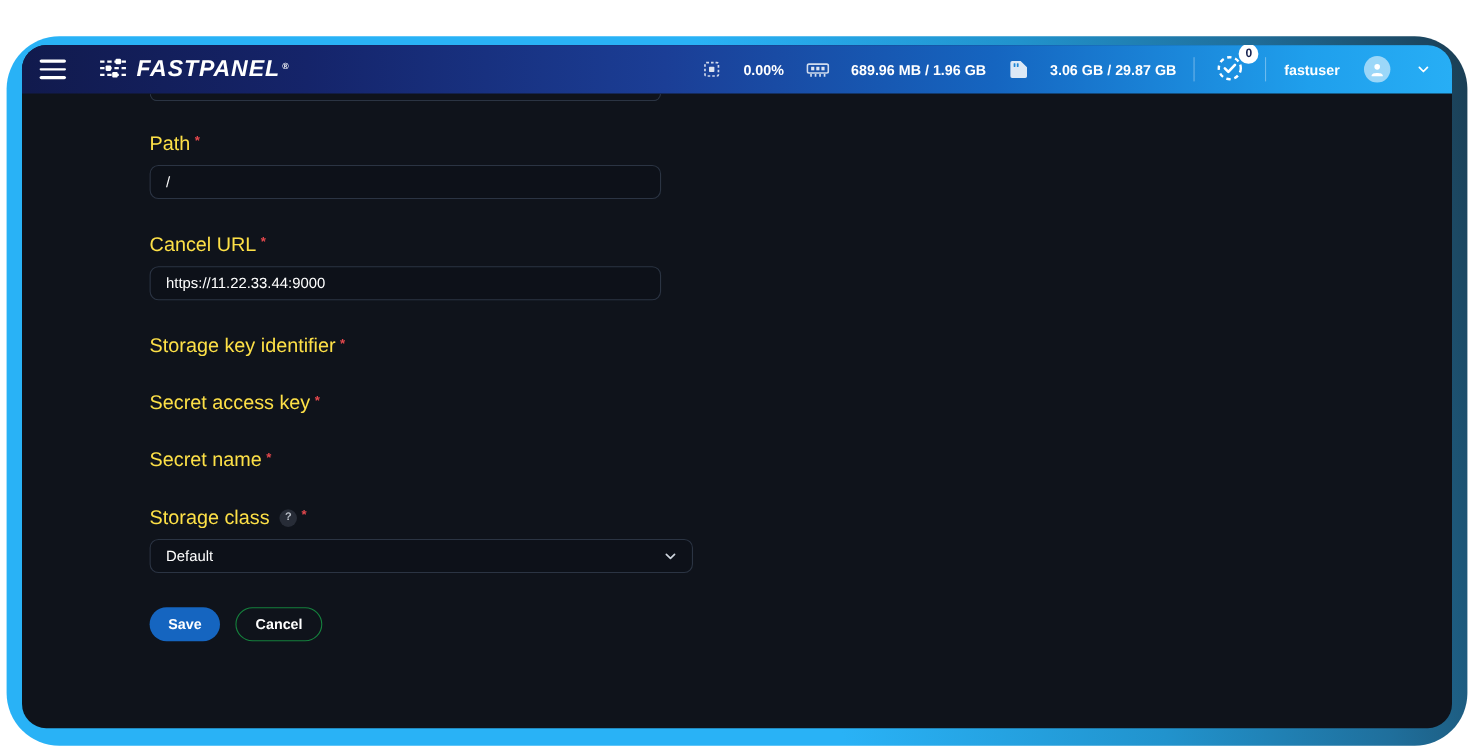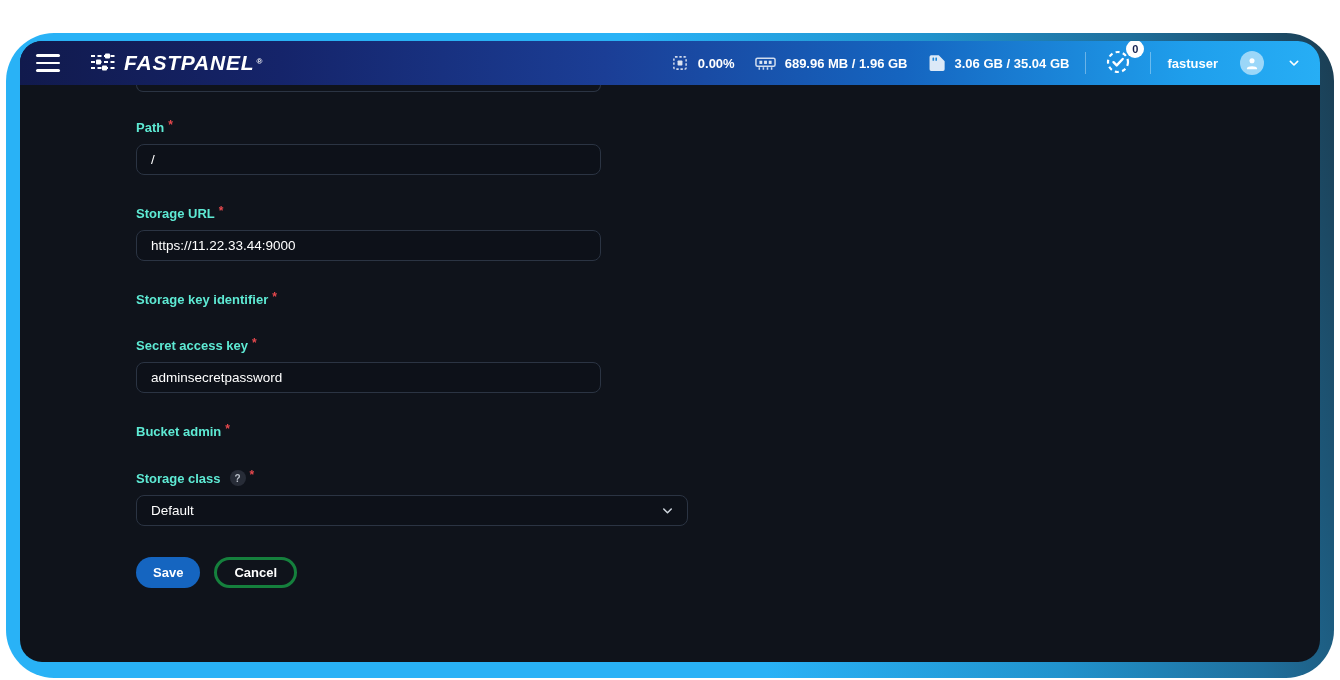--- a/index.html
+++ b/index.html
@@ -46,21 +46,21 @@
   .hamburger span { display:block; height:2.4px; width:24px; background:#fff; border-radius:2px; }
   .brand { display:flex; align-items:baseline; margin-left:24px; }
   .brand svg { align-self:center; margin-right:7px; }
   .brand-text {
     font-size:21px; font-weight:bold; font-style:italic;
     letter-spacing:.8px; color:#fff;
   }
   .brand-reg { font-size:8px; font-weight:bold; vertical-align:top; position:relative; top:-6px; margin-left:2px; }
   .topbar-spacer { flex:1; }
   .stats { display:flex; align-items:center; gap:20px; }
-  .stat { display:flex; align-items:center; gap:9px; font-size:13px; font-weight:bold; white-space:nowrap; }
+  .stat { display:flex; align-items:center; gap:20px; font-size:13px; font-weight:bold; white-space:nowrap; }
   .tb-divider { width:1px; height:22px; background:rgba(255,255,255,.35); margin:0 16px; }
   .tasks-btn { position:relative; background:none; border:none; cursor:pointer; padding:2px; margin-right:0; }
   .badge {
     position:absolute; top:-6px; right:-10px;
     min-width:18px; height:18px; border-radius:9px;
     background:#fff; color:#14204f;
     font-size:11px; font-weight:bold;
     display:flex; align-items:center; justify-content:center;
     padding:0 4px;
     font-family:"Liberation Sans", sans-serif;
@@ -76,61 +76,61 @@
   
   .content { flex:1; padding:0 0 0 116px; position:relative; }
   .cut-input {
     width:465px; height:7px;
     border:1px solid #2b3443; border-top:none;
     border-radius:0 0 8px 8px;
     margin-bottom:28px;
   }
   .form-group { margin-bottom:31px; width:465px; }
   .label-row { display:flex; align-items:center; margin-bottom:9px; }
-  .field-label { font-size:13px; font-weight:bold; color:#5eead4; }
+  .field-label { font-size:18px; font-weight:normal; color:#fde047; }
   .req { color:#e5484d; font-size:12px; font-weight:bold; margin-left:4px; position:relative; top:-3px; }
   .help-badge {
     width:16px; height:16px; border-radius:50%;
     background:#272c37; color:#b9bfc8;
     font-size:10px; font-weight:bold;
     display:inline-flex; align-items:center; justify-content:center;
     margin-left:9px; cursor:pointer;
   }
   .text-input {
     width:465px; height:31px;
     background:#0d1119;
     border:1px solid #2b3443;
     border-radius:8px;
     color:#fff;
     font-family:"Liberation Sans", sans-serif;
     font-size:13.5px;
     padding:0 14px;
     outline:none;
   }
   .select-box {
-    width:552px; height:31px;
+    width:494px; height:31px;
     background:#0d1119;
     border:1px solid #2b3443;
     border-radius:8px;
     color:#fff;
     font-size:13.5px;
     padding:0 12px 0 14px;
     display:flex; align-items:center; justify-content:space-between;
     cursor:pointer;
   }
   .btn-row { display:flex; gap:14px; margin-top:27px; }
   .btn {
     height:31px; border-radius:16px;
     font-family:"Liberation Sans", sans-serif;
     font-size:13px; font-weight:bold;
     padding:12px 17px; cursor:pointer;
     display:inline-flex; align-items:center; justify-content:center;
   }
   .btn-save { background:#1565c0; color:#fff; border:none; }
-  .btn-cancel { background:transparent; color:#fff; border:3px solid #15803d; }
+  .btn-cancel { background:transparent; color:#fff; border:1px solid #15803d; }
 </style>
 </head>
 <body>
 
 <div class="frame">
   <div class="app">
 
     <header class="topbar">
       <button class="hamburger">
         <span></span>
@@ -179,21 +179,21 @@
           <span>689.96 MB / 1.96 GB</span>
         </div>
         <div class="stat">
           <svg width="18" height="18" viewBox="0 0 20 20">
             <path d="M3.5 1.5 h8.5 l6.5 6.5 v9 a1.8 1.8 0 0 1 -1.8 1.8 H3.5 a1.8 1.8 0 0 1 -1.8 -1.8 V3.3 a1.8 1.8 0 0 1 1.8 -1.8 z" fill="rgba(255,255,255,.85)"></path>
             <g fill="#1f86d6">
               <rect x="5" y="4" width="1.8" height="3.6" rx="0.5"></rect>
               <rect x="8.2" y="4" width="1.8" height="3.6" rx="0.5"></rect>
             </g>
           </svg>
-          <span>3.06 GB / 35.04 GB</span>
+          <span>3.06 GB / 29.87 GB</span>
         </div>
       </div>
 
       <div class="tb-divider"></div>
 
       <button class="tasks-btn">
         <svg width="28" height="28" viewBox="0 0 28 28">
           <circle cx="14" cy="14" r="10" fill="none" stroke="#fff" stroke-width="2.2" stroke-dasharray="4 3.4"></circle>
           <path d="M9.5 14.2 l3.2 3.2 l6 -6.4" fill="none" stroke="#fff" stroke-width="2.4" stroke-linecap="round" stroke-linejoin="round"></path>
         </svg>
@@ -223,44 +223,43 @@
       <div class="form-group">
         <div class="label-row">
           <span class="field-label">Path</span>
           <span class="req">*</span>
         </div>
         <input class="text-input" type="text" value="/" style="">
       </div>
 
       <div class="form-group">
         <div class="label-row">
-          <span class="field-label">Storage URL</span>
+          <span class="field-label">Cancel URL</span>
           <span class="req">*</span>
         </div>
         <input class="text-input" type="text" value="https://11.22.33.44:9000" style="">
       </div>
 
       <div class="form-group">
         <div class="label-row">
           <span class="field-label">Storage key identifier</span>
           <span class="req">*</span>
         </div>
       </div>
 
       <div class="form-group">
         <div class="label-row">
           <span class="field-label">Secret access key</span>
           <span class="req">*</span>
         </div>
-        <input class="text-input" type="text" value="adminsecretpassword" style="">
-      </div>
-
-      <div class="form-group">
-        <div class="label-row">
-          <span class="field-label">Bucket admin</span>
+      </div>
+
+      <div class="form-group">
+        <div class="label-row">
+          <span class="field-label">Secret name</span>
           <span class="req">*</span>
         </div>
       </div>
 
       <div class="form-group">
         <div class="label-row">
           <span class="field-label">Storage class</span>
           <span class="help-badge">?</span>
           <span class="req">*</span>
         </div>

